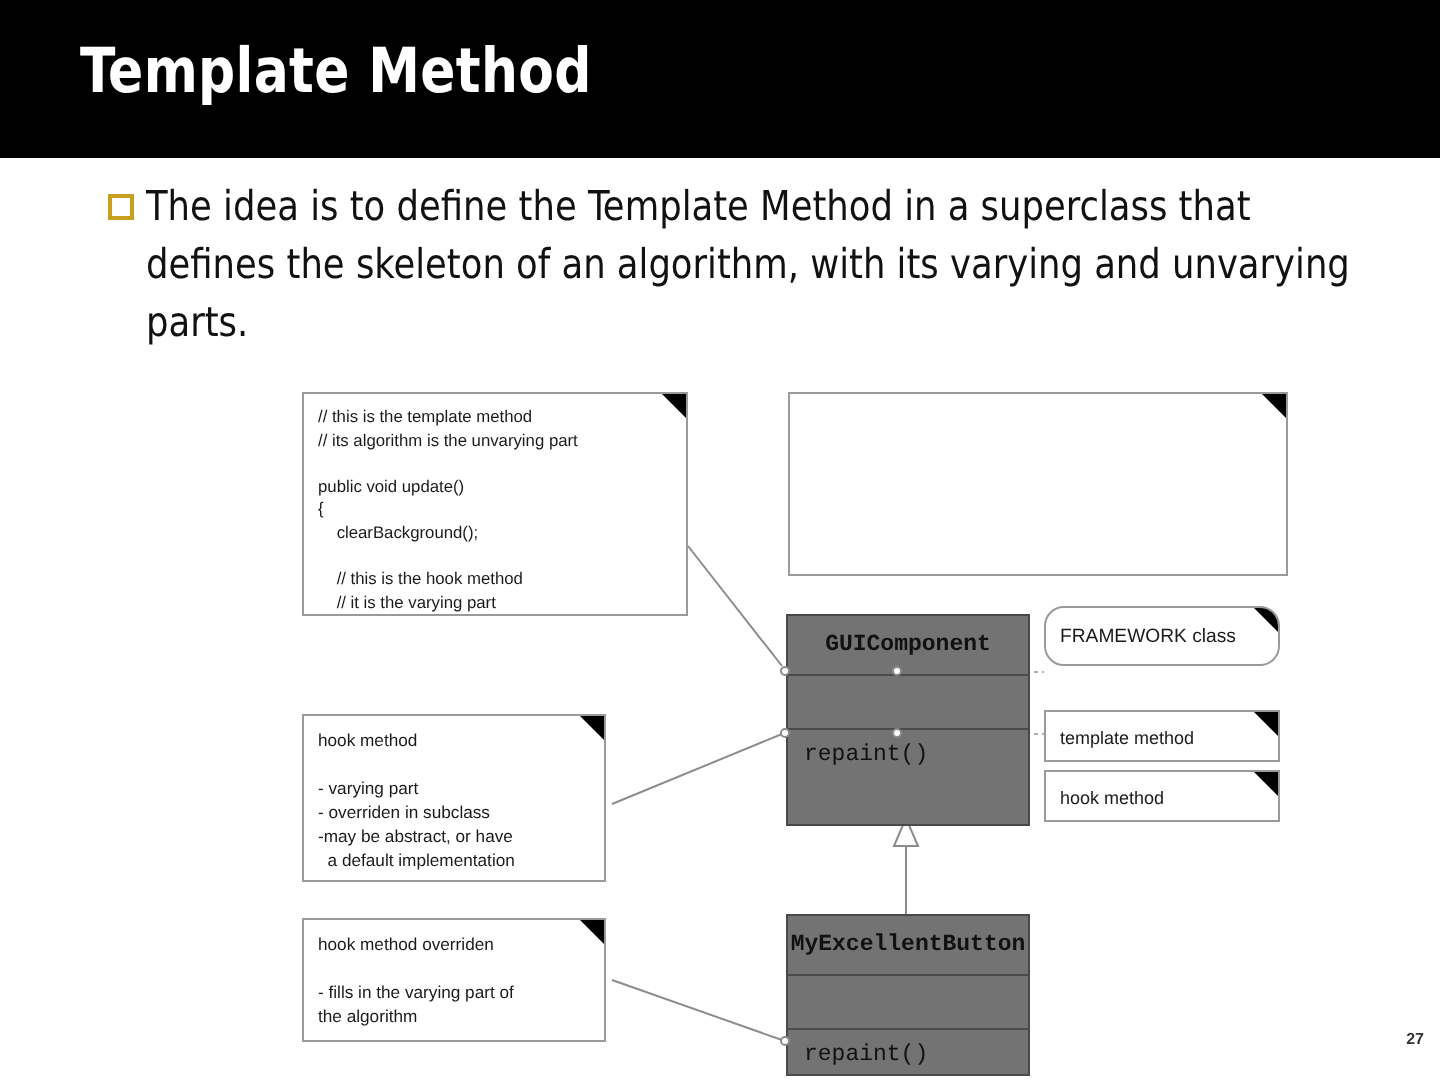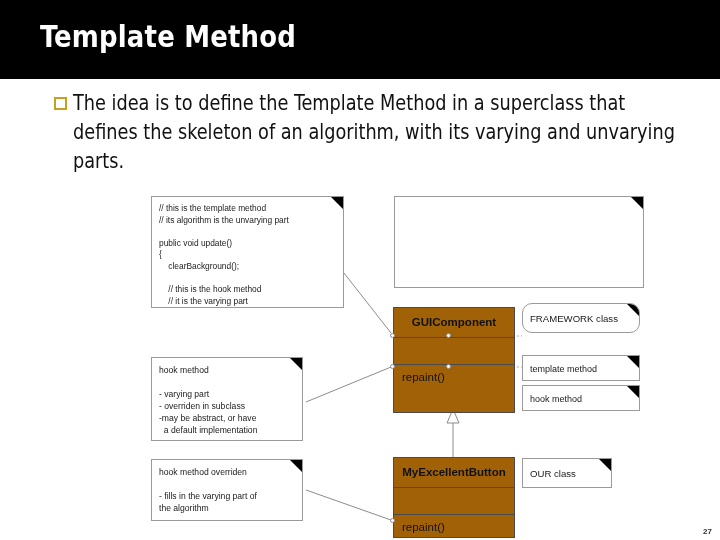--- a/index.html
+++ b/index.html
@@ -69,24 +69,24 @@
     border-top:14px solid #000000;
     border-left:14px solid transparent;
   }
   .note .body{
     padding:6px 8px 5px 7px;
     white-space:pre-wrap;
   }
 
   .cls{
     position:absolute;
-    background:#a16207;
+    background:#737373;
     border:1px solid #4a4a4a;
     box-sizing:border-box;
-    font-family:Liberation Sans, sans-serif;
+    font-family:Liberation Mono, monospace;
     color:#111111;
   }
   .cls .cname{
     height:29px;line-height:29px;
     text-align:center;
     font-size:11.5px;
     border-bottom:1px solid #4a4a4a;
     font-weight:600;
   }
   .cls .attrs{
@@ -106,21 +106,21 @@
     width:5px;height:5px;
     border:1px solid #8c8c8c;
     border-radius:50%;
     background:#ffffff;
     box-sizing:border-box;
   }
 
   svg.links{position:absolute;left:0;top:0;width:720px;height:355px;overflow:visible;}
 
   .pagenum{
-    position:absolute;right:8px;bottom:4px;
+    position:absolute;right:8px;bottom:16px;
     font-size:8px;color:#333333;
     font-family:"Liberation Sans", sans-serif;
     font-weight:bold;
   }
 </style>
 </head>
 <body>
 
 <div id="slide">
 
@@ -197,24 +197,20 @@
     <div class="note" style="left:478px;top:170px;width:118px;height:26px;">
       <span class="corner"></span>
       <div class="body" style="font-size:9px;line-height:14px;">template method</div>
     </div>
 
     <div class="note" style="left:478px;top:200px;width:118px;height:26px;">
       <span class="corner"></span>
       <div class="body" style="font-size:9px;line-height:14px;">hook method</div>
     </div>
 
-    <div class="note" style="left:478px;top:273px;width:90px;height:30px;">
-      <span class="corner"></span>
-      <div class="body" style="font-size:9.6px;line-height:18px;">OUR class</div>
-    </div>
 
     <div class="cls" style="left:349px;top:122px;width:122px;height:106px;">
       <div class="cname">GUIComponent</div>
       <div class="attrs"></div>
       <div class="op last">repaint()</div>
     </div>
     <span class="anchor" style="left:346px;top:148px;"></span>
     <span class="anchor" style="left:346px;top:179px;"></span>
     <span class="anchor" style="left:402px;top:148px;"></span>
     <span class="anchor" style="left:402px;top:179px;"></span>

